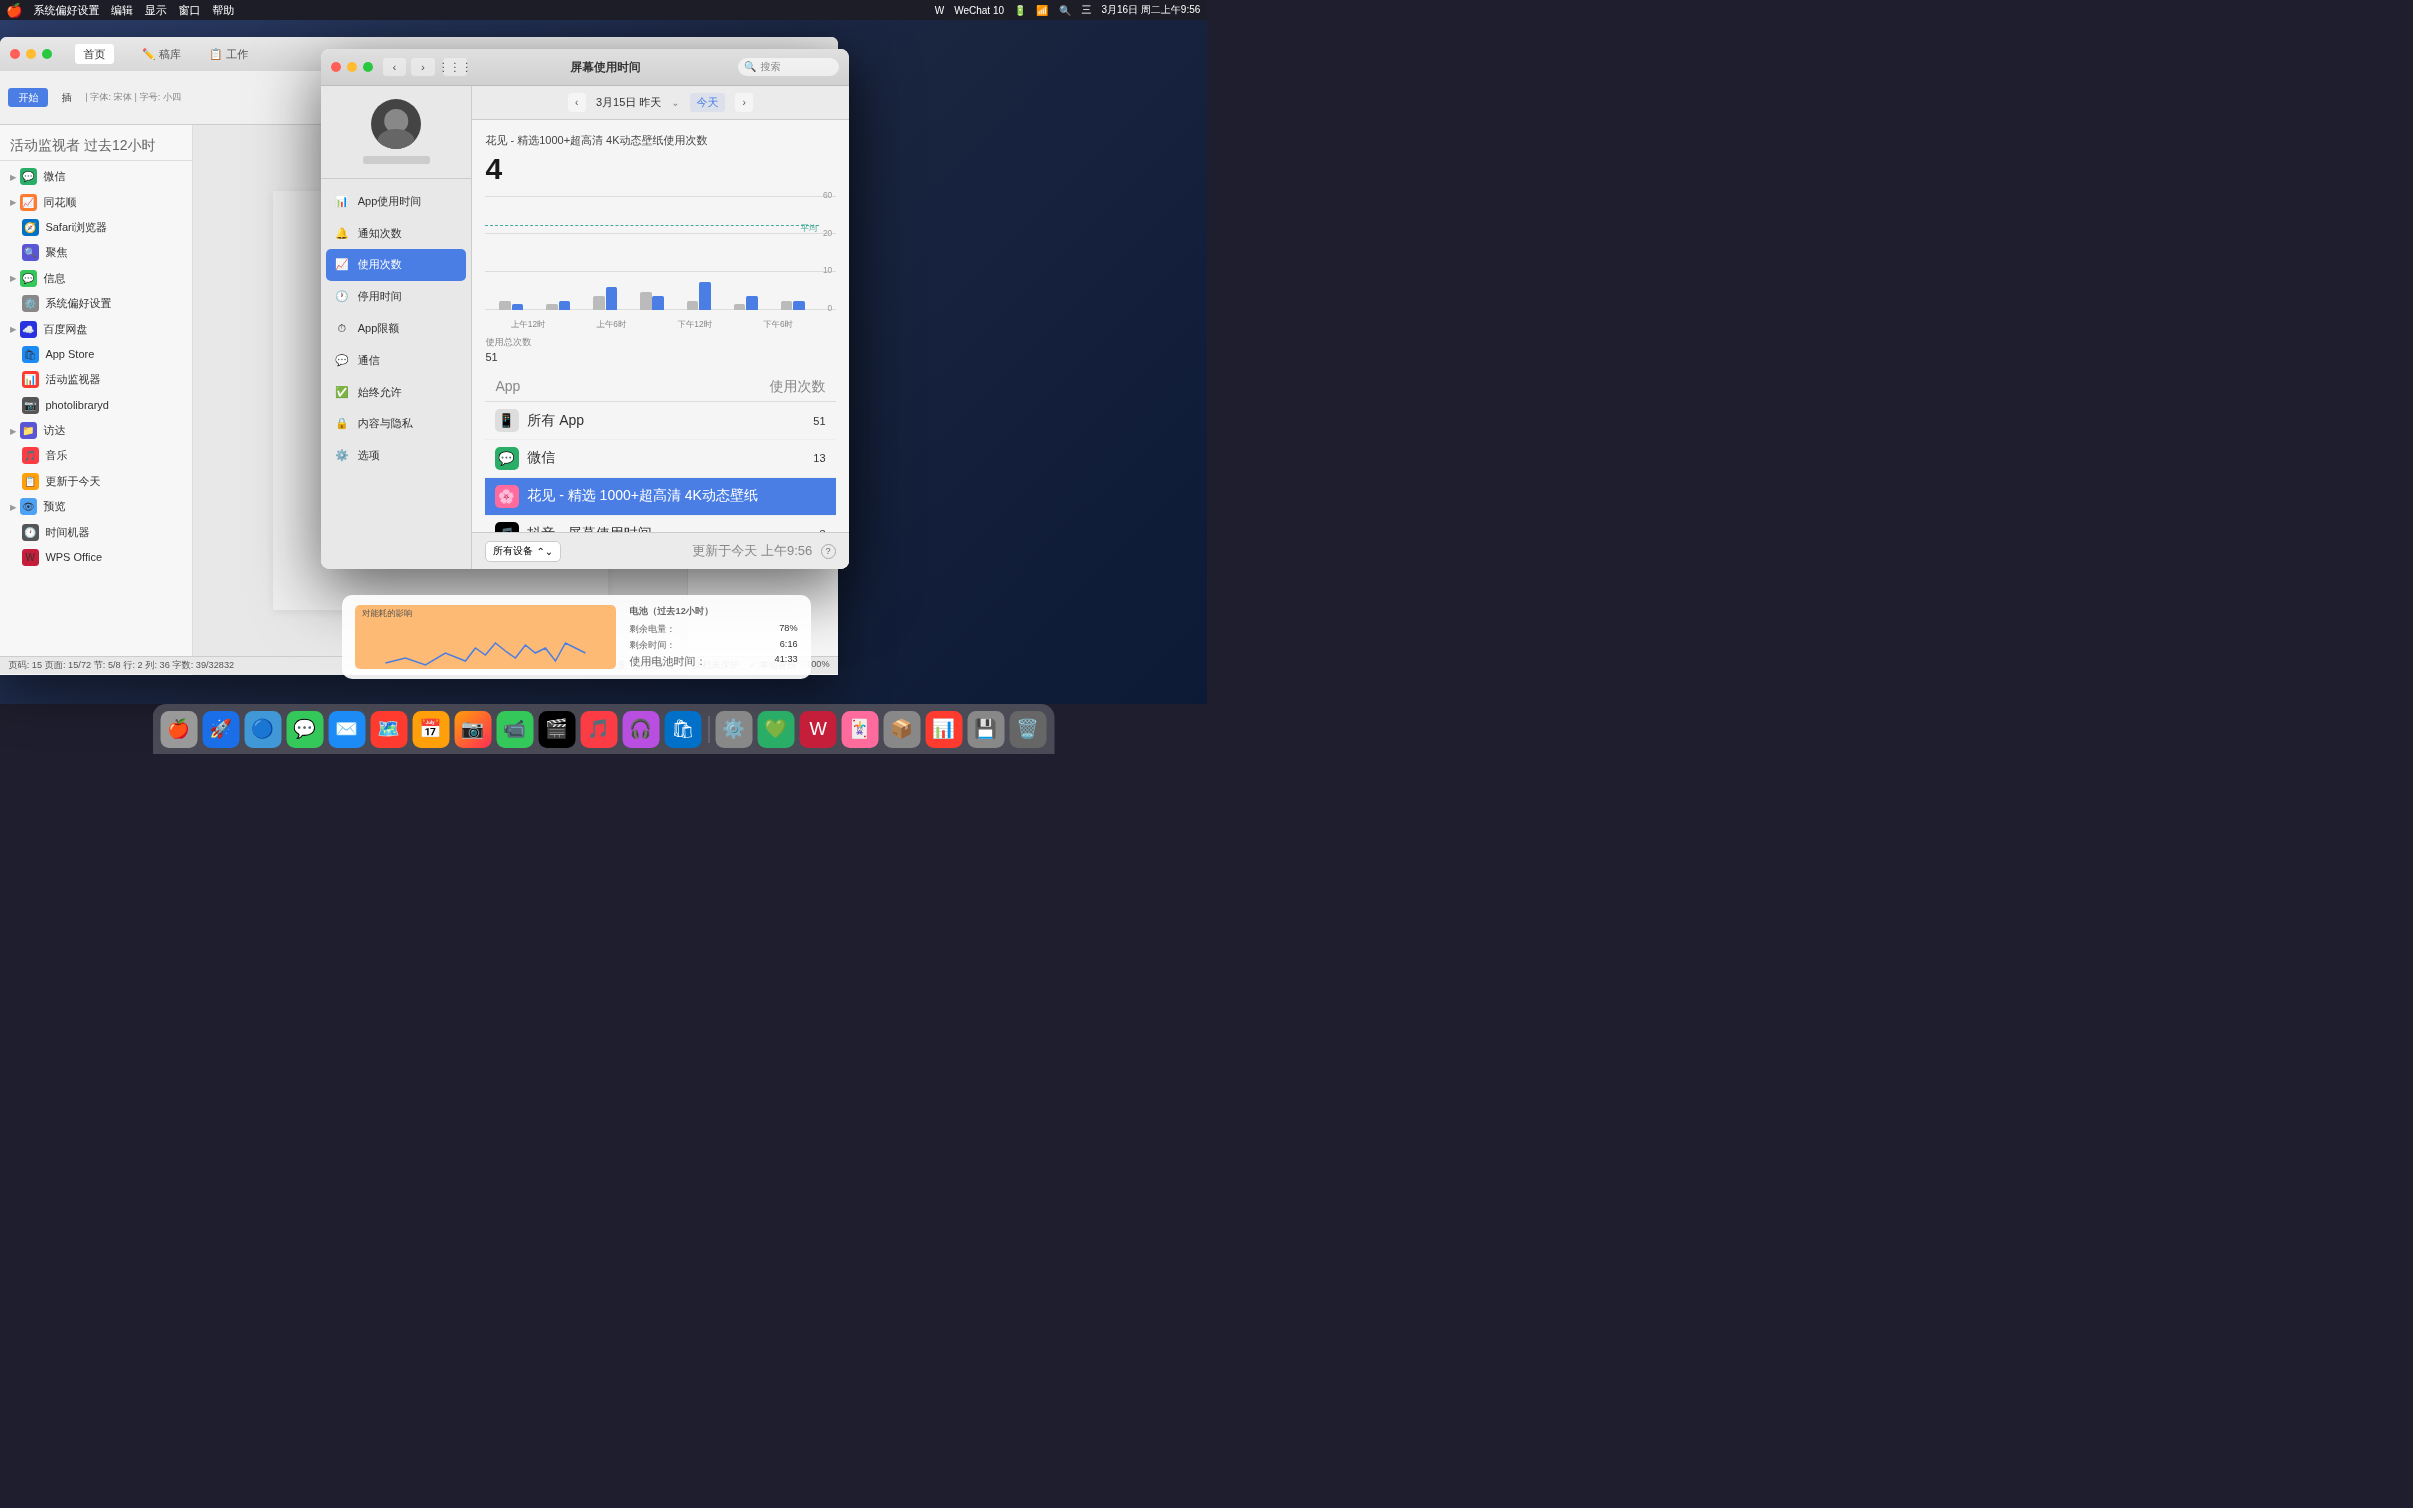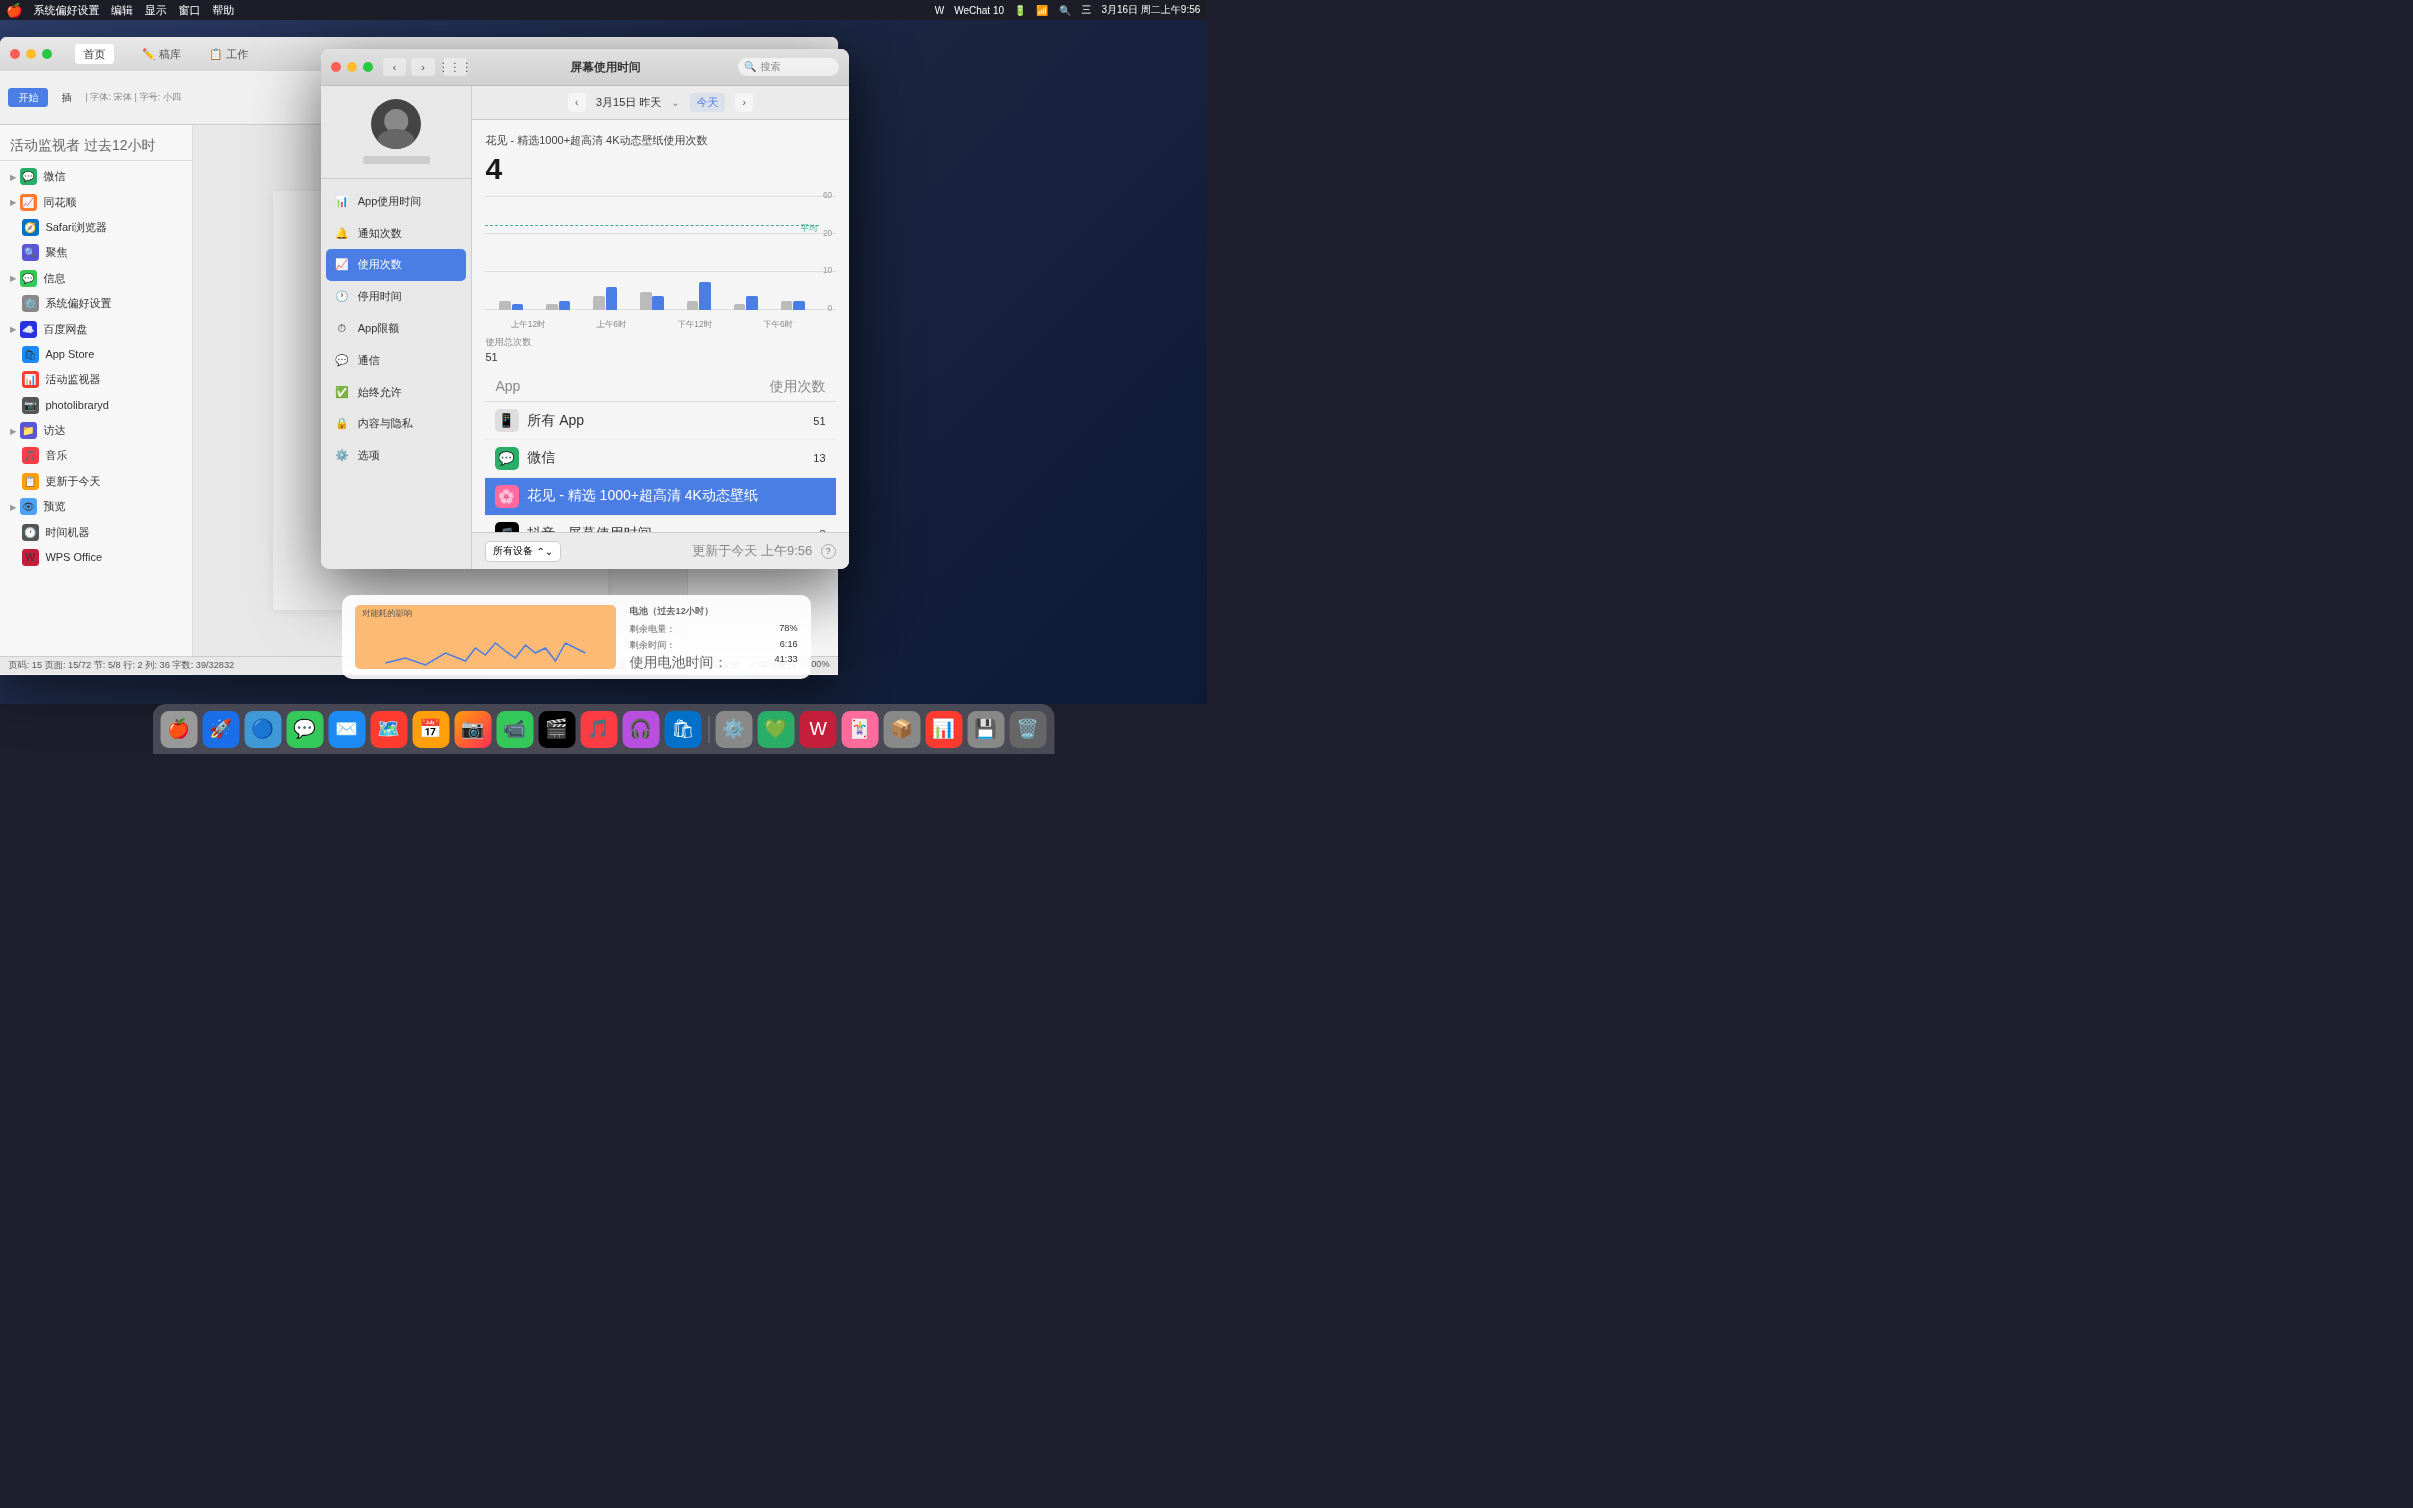--- a/index.html
+++ b/index.html
@@ -850,21 +850,21 @@
       <div id="bw-stat-list">
           <div class="bw-stat-row">
       <span style="font-size:9.2px;color:#666;">剩余电量：</span>
       <span style="font-size:9.2px;color:#333;font-weight:500;">78%</span>
     </div>
           <div class="bw-stat-row">
       <span style="font-size:9.2px;color:#666;">剩余时间：</span>
       <span style="font-size:9.2px;color:#333;font-weight:500;">6:16</span>
     </div>
           <div class="bw-stat-row">
-      <span style="font-size:14px;color:#666;">使用电池时间：</span>
+      <span style="font-size:11px;color:#666;">使用电池时间：</span>
       <span style="font-size:9.2px;color:#333;font-weight:500;">41:33</span>
     </div>
         </div>
     </div>
   </div>
 
 </div>
 
 <div class="dock" id="dock-container">
     <div class="dock-item" style="background: rgb(153, 153, 153); color: white; font-size: 18.4px;">🍎</div>

